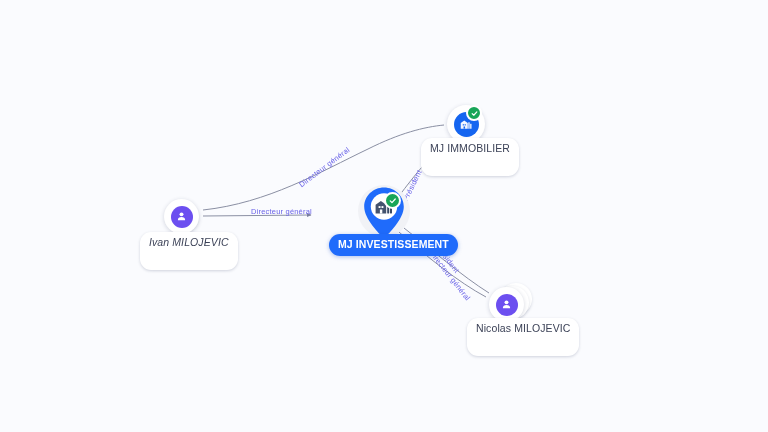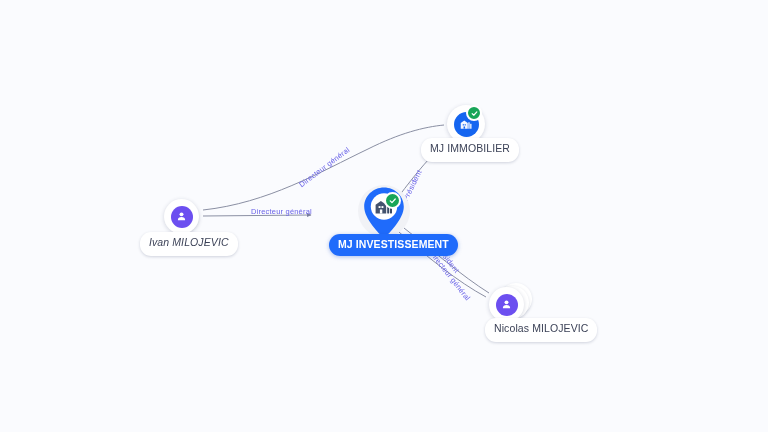--- a/index.html
+++ b/index.html
@@ -25,21 +25,21 @@
   .avatar.company{background:#1565f0;}
   .pin-halo{position:absolute;border-radius:50%;background:#f1f2f6;}
   .pin{position:absolute;}
 
   .badge{position:absolute;border-radius:50%;background:#18a558;
          border:2px solid #ffffff;display:flex;align-items:center;justify-content:center;}
 
   
   .lbl{position:absolute;white-space:nowrap;border-radius:11px;
        font-size:10.5px;letter-spacing:.1px;line-height:1;}
-  .lbl.plain{background:#ffffff;color:#3c4257;padding:5px 9px 8px;
+  .lbl.plain{background:#ffffff;color:#3c4257;padding:5px 9px 22px;
              box-shadow:0 1px 3px rgba(40,50,90,.20);}
   .lbl.focus{background:#1f6bfb;color:#ffffff;font-weight:bold;padding:5px 9px 6px;
              box-shadow:0 1px 4px rgba(25,80,200,.35);}
 
   
   .elbl{position:absolute;white-space:nowrap;color:#6a63e8;
         font-size:7.5px;letter-spacing:.2px;transform-origin:0 50%;}
 </style>
 </head>
 <body>
@@ -135,16 +135,16 @@
     <div class="stack" style="left:500px;top:283px;width:32px;height:32px;"></div>
     <div class="stack" style="left:496px;top:286px;width:33px;height:33px;"></div>
     <div class="disc" style="left:489px;top:287px;width:35px;height:35px;">
       <div class="avatar person" style="width:22px;height:22px;">
         <svg width="13" height="13" viewBox="0 0 24 24" fill="#ffffff">
           <circle cx="12" cy="8" r="3.6"></circle>
           <path d="M12 13c-4 0-6.6 2.3-6.6 4.6V19h13.2v-1.4C18.6 15.3 16 13 12 13z"></path>
         </svg>
       </div>
     </div>
-    <div class="lbl plain" style="left:485px;top:318px;">Nicolas MILOJEVIC</div>
+    <div class="lbl plain" style="left:467px;top:318px;">Nicolas MILOJEVIC</div>
   </div>
 
 </div>
 
 </body></html>

